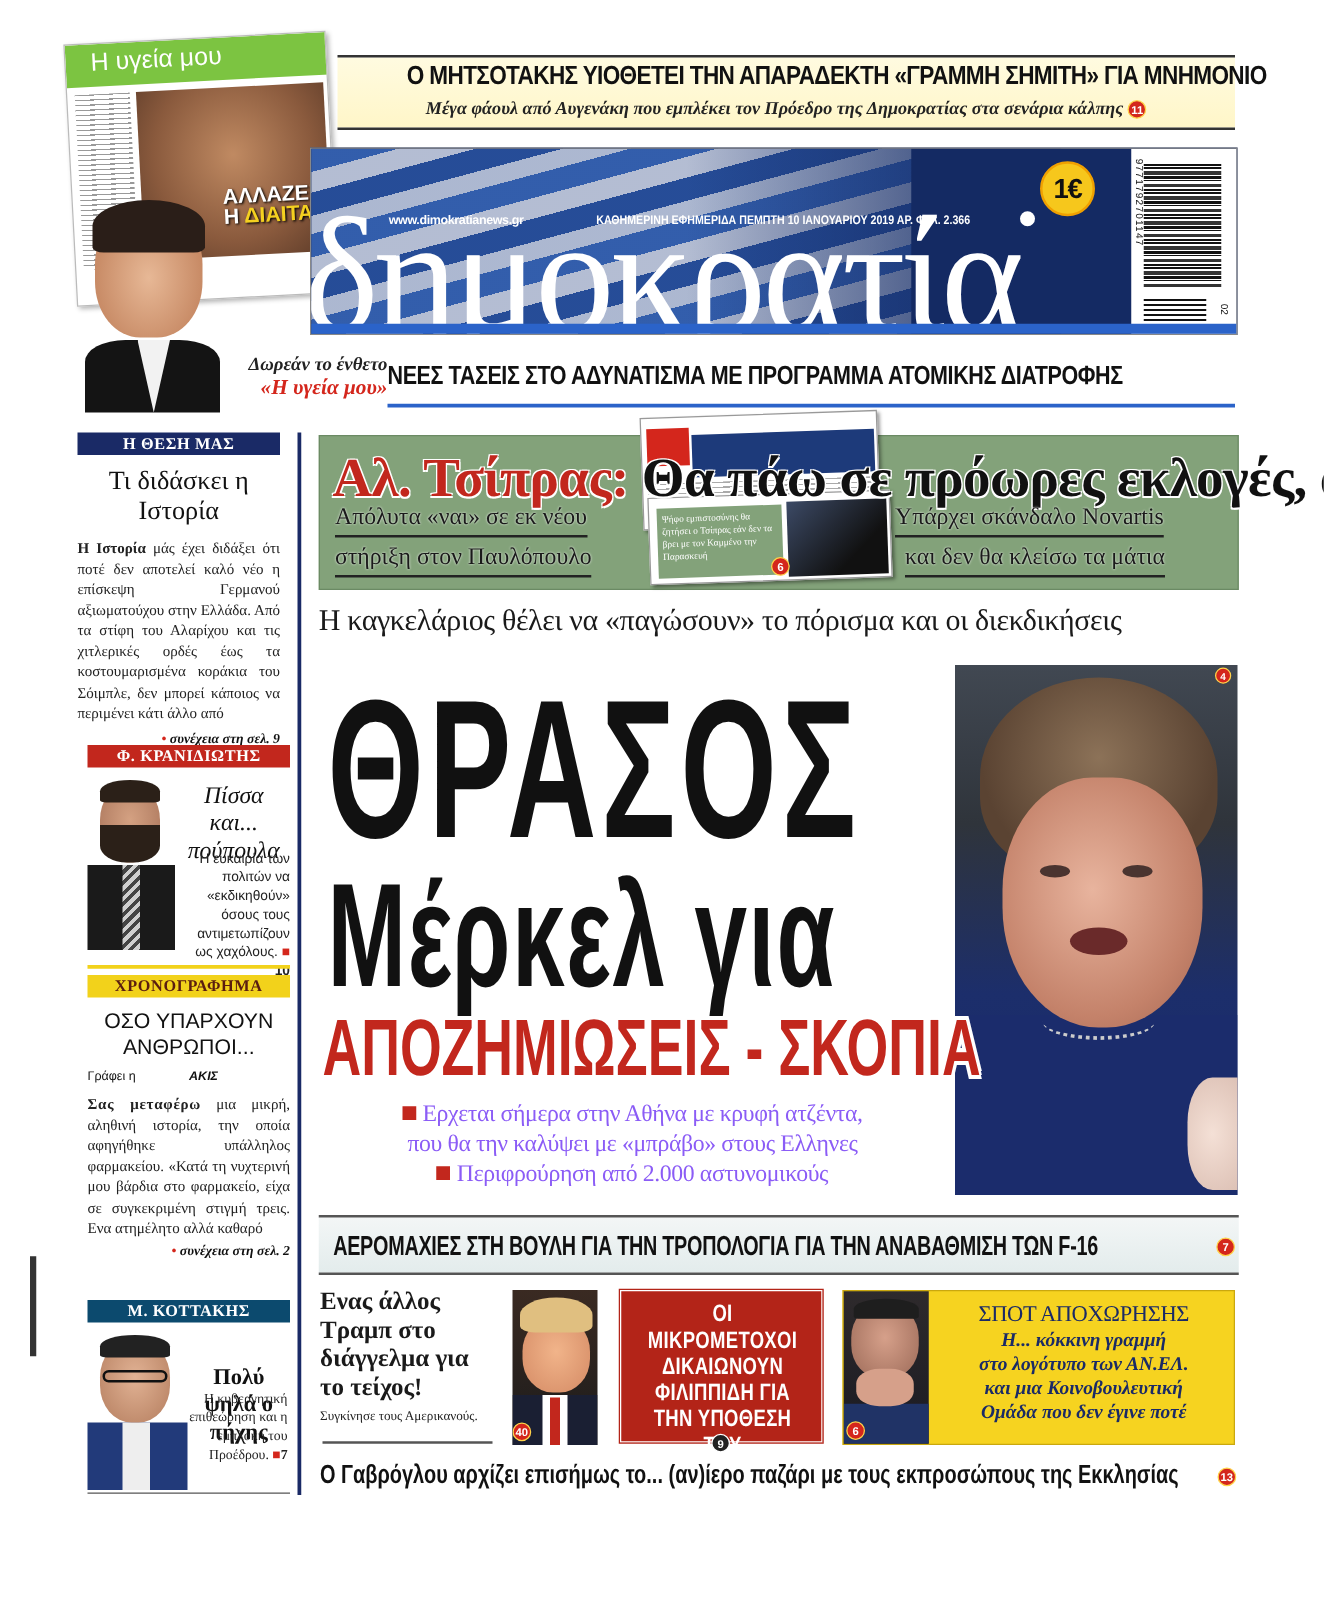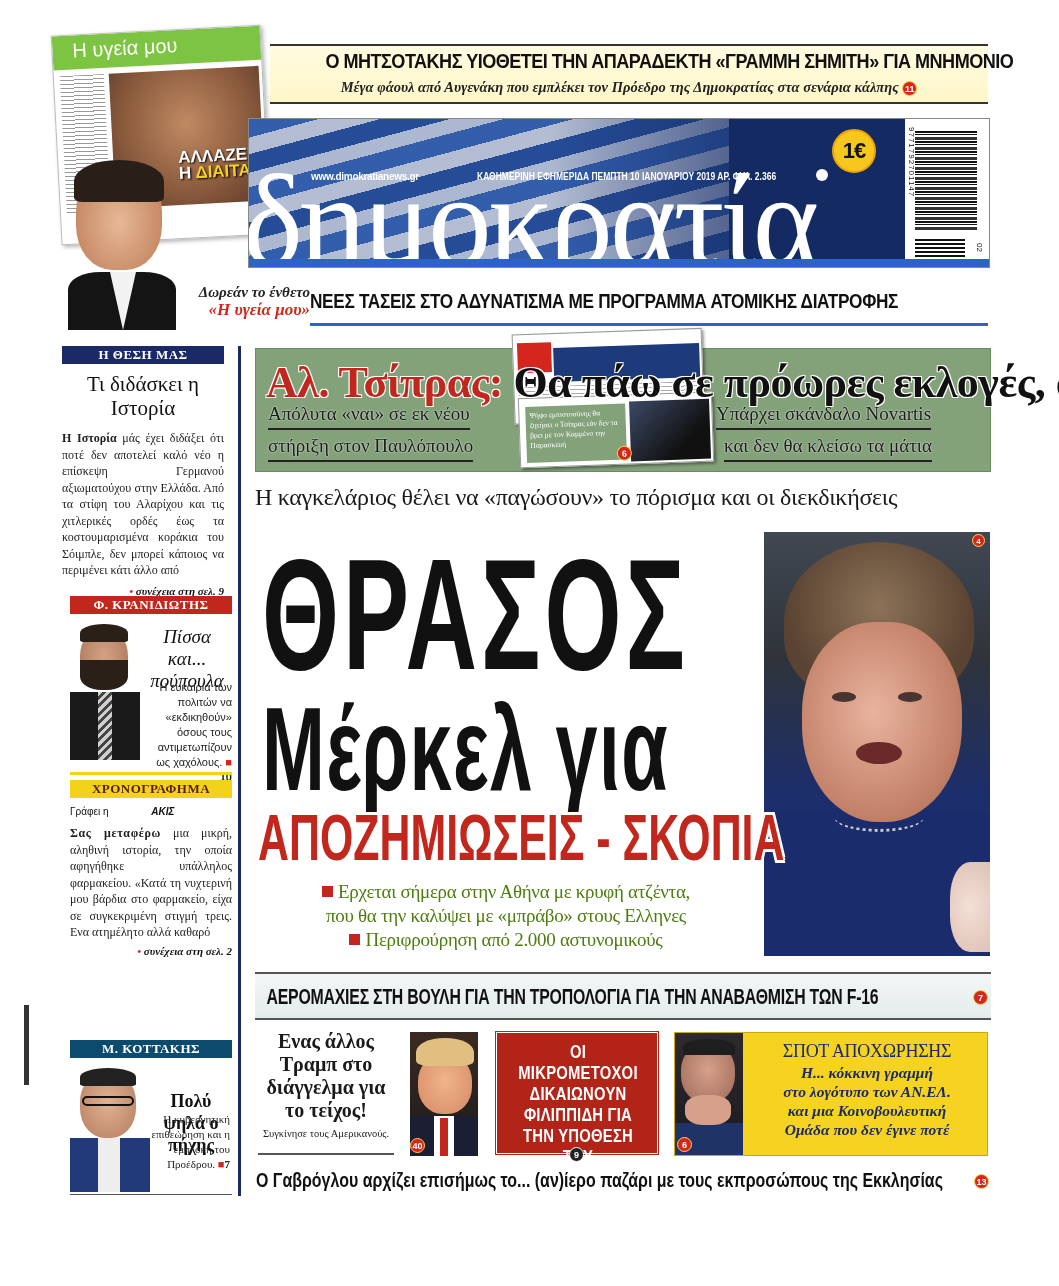--- a/index.html
+++ b/index.html
@@ -139,31 +139,31 @@
   .merkel-photo .jacket { position:absolute; left:0; top:280px; width:226px; height:150px; background:#1b2c6c; }
   .merkel-photo .necklace { position:absolute; left:70px; top:270px; width:90px; height:30px; border-bottom:3px dotted #ccc; border-radius:0 0 50% 50%; }
   .merkel-photo .hand { position:absolute; left:186px; top:330px; width:50px; height:90px; border-radius:40% 0 0 40%; background: radial-gradient(ellipse at 40% 50%, #f4e0d6, #d9bcb0); }
   .merkel-photo .pg-badge { position:absolute; left:208px; top:2px; width:13px; height:13px; font-size:8px; line-height:13px; }
 
   .hl-big { left:262px; top:536px; font-family:"Liberation Sans", sans-serif; font-weight:bold; font-size:150px; line-height:1; color:#111; letter-spacing:6px; transform: scaleX(0.66) scaleY(1.05); transform-origin:left top; white-space:nowrap; }
   .hl-mid { left:262px; top:690px; font-family:"Liberation Sans", sans-serif; font-weight:bold; font-size:118px; line-height:1; color:#111; transform: scaleX(0.64); transform-origin:left top; white-space:nowrap; letter-spacing:2px; }
   .hl-red { left:258px; top:806px; font-family:"Liberation Sans", sans-serif; font-weight:bold; font-size:64px; line-height:1; color:#c2271d; transform: scaleX(0.67); transform-origin:left top; white-space:nowrap; letter-spacing:0px;
     text-shadow: 3px 0 0 #fff, -3px 0 0 #fff, 0 3px 0 #fff, 0 -3px 0 #fff, 3px 3px 0 #fff, -3px -3px 0 #fff, 3px -3px 0 #fff, -3px 3px 0 #fff; }
 
-  .bullets { left:256px; top:880px; width:500px; font-family:"Liberation Serif", serif; font-size:19px; line-height:24px; color:#4d7c0f; }
+  .bullets { left:256px; top:880px; width:500px; font-family:"Liberation Serif", serif; font-size:19px; line-height:24px; color:#8b5cf6; }
   .bullets .b { display:block; text-align:center; white-space:nowrap; letter-spacing:-0.3px; }
   .bullets .sq { display:inline-block; width:11px; height:11px; background:#c2271d; margin-right:5px; vertical-align:1px; }
 
   
   .f16 { left:255px; top:972px; width:736px; height:48px; border-top:2px solid #555; border-bottom:2px solid #555; background: linear-gradient(#f3f6f6, #e3ecec); }
   .f16 span.t { position:absolute; left:0; top:10px; width:1000px; font-weight:bold; font-size:22px; color:#111; white-space:nowrap; transform:scaleX(0.72); transform-origin:left; padding-left:16px; letter-spacing:-0.3px; }
   .f16 .pg-badge { position:absolute; left:718px; top:16px; }
 
   
-  .trump-text { left:256px; top:1030px; width:140px; text-align:center; font-family:"Liberation Serif", serif; }
+  .trump-text { left:256px; top:1030px; width:140px; font-family:"Liberation Serif", serif; }
   .trump-text .t { display:block; font-weight:bold; font-size:20px; line-height:23px; color:#1a1a1a; }
   .trump-text .s { display:block; font-size:10.5px; margin-top:6px; color:#222; }
   .trump-rule { left:258px; top:1153px; width:136px; height:2px; background:#555; }
   .trump-photo { left:410px; top:1032px; width:68px; height:124px; background: linear-gradient(180deg, #3a2a22 0%, #1b1b1b 100%); overflow:hidden; }
   .trump-photo .hair { position:absolute; left:6px; top:6px; width:58px; height:28px; border-radius:50% 50% 20% 20%; background:#e0bf80; }
   .trump-photo .face { position:absolute; left:8px; top:22px; width:54px; height:60px; border-radius:45%; background: radial-gradient(ellipse at 50% 45%, #f1b48a, #d48a64); }
   .trump-photo .suit { position:absolute; left:0; top:84px; width:68px; height:40px; background:#1a1f33; }
   .trump-photo .shirt { position:absolute; left:24px; top:84px; width:20px; height:40px; background:#fff; }
   .trump-photo .tie { position:absolute; left:30px; top:86px; width:8px; height:38px; background:#c2271d; }
   .trump-photo .pg-badge { position:absolute; left:0; top:106px; }
@@ -257,20 +257,21 @@
       <div class="hair"></div>
       <div class="beard"></div>
   </div>
   <div class="col-title">Πίσσα και... πούπουλα</div>
   <div class="col-text"><span>Η ευκαιρία των πολιτών να «εκδικηθούν» όσους τους αντιμετωπίζουν ως χαχόλους.</span> <span class="sq">■</span> <b>10</b></div>
 </div>
 <div class="abs op2-rule"></div>
 
 <div class="abs op3">
   <div class="label-bar">ΧΡΟΝΟΓΡΑΦΗΜΑ</div>
+  <div class="col-title">ΟΣΟ ΥΠΑΡΧΟΥΝ ΑΝΘΡΩΠΟΙ...</div>
   <div class="byline"><span>Γράφει η </span><b>ΑΚΙΣ</b></div>
   <div class="col-text"><b>Σας μεταφέρω</b><span> μια μικρή, αληθινή ιστορία, την οποία αφηγήθηκε υπάλληλος φαρμακείου. «Κατά τη νυχτερινή μου βάρδια στο φαρμακείο, είχα σε συγκεκριμένη στιγμή τρεις. Ενα ατημέλητο αλλά καθαρό</span></div>
   <div class="cont"><span class="sq">• </span><span>συνέχεια στη σελ. 2</span></div>
 </div>
 
 <div class="abs op4">
   <div class="label-bar">Μ. ΚΟΤΤΑΚΗΣ</div>
   <div class="op4-photo">
     <div class="suit"></div>
       <div class="shirt"></div>

